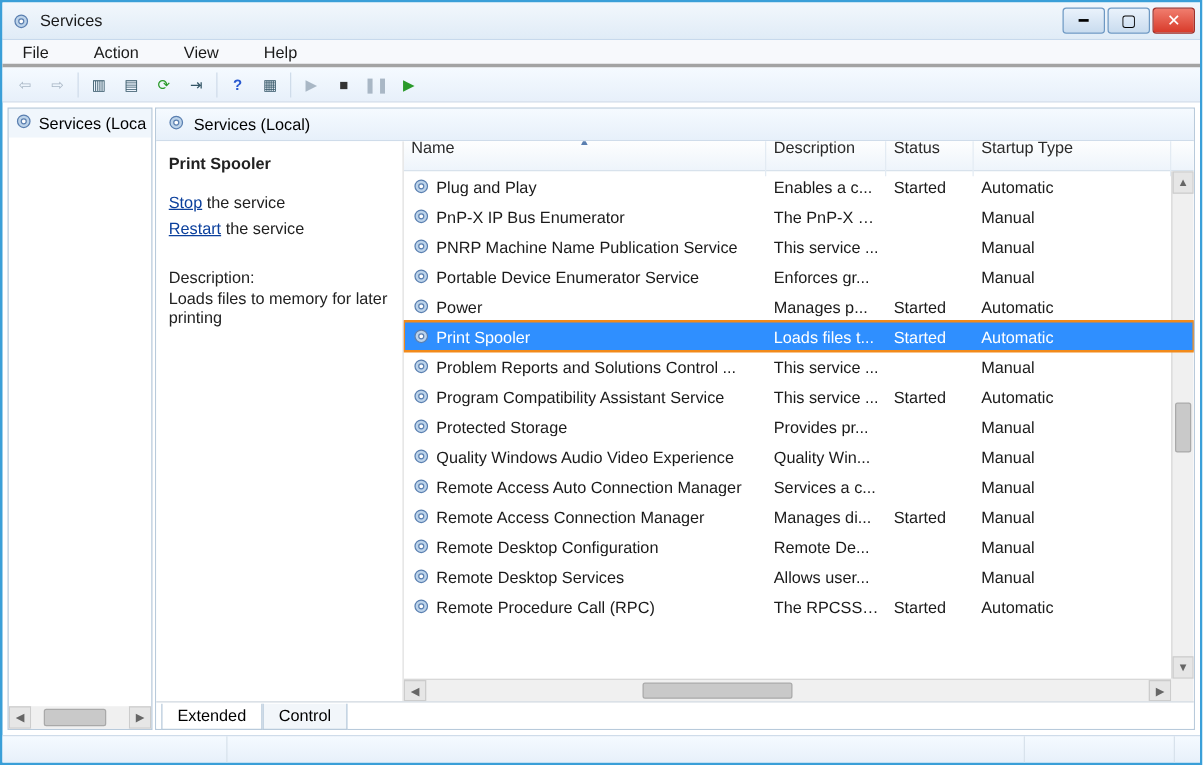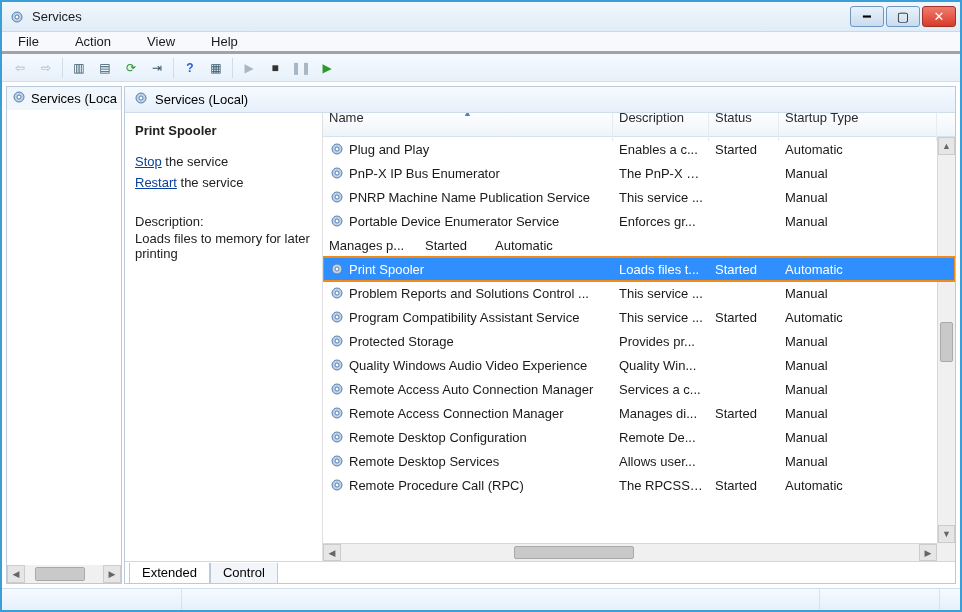--- a/index.html
+++ b/index.html
@@ -450,20 +450,29 @@
                     </svg>
                   </span>
                   <span>Portable Device Enumerator Service</span>
                 </div>
                 <div class="cell desc">Enforces gr...</div>
                 <div class="cell status"></div>
                 <div class="cell startup">Manual</div>
                 <div style="width:18px"></div>
               </div>
               <div class="row">
+                <div class="cell name">
+                  <span class="svc-icon">
+                    <svg class="gear-svg" viewBox="0 0 16 16">
+                      <circle cx="8" cy="8" r="5" fill="#bcd3ea" stroke="#5a7fb0"></circle>
+                      <circle cx="8" cy="8" r="2" fill="#fff" stroke="#5a7fb0"></circle>
+                    </svg>
+                  </span>
+                  <span>Power</span>
+                </div>
                 <div class="cell desc">Manages p...</div>
                 <div class="cell status">Started</div>
                 <div class="cell startup">Automatic</div>
                 <div style="width:18px"></div>
               </div>
               <div class="row selected">
                 <div class="cell name">
                   <span class="svc-icon">
                     <svg class="gear-svg" viewBox="0 0 16 16">
                       <circle cx="8" cy="8" r="5" fill="#bcd3ea" stroke="#5a7fb0"></circle>

